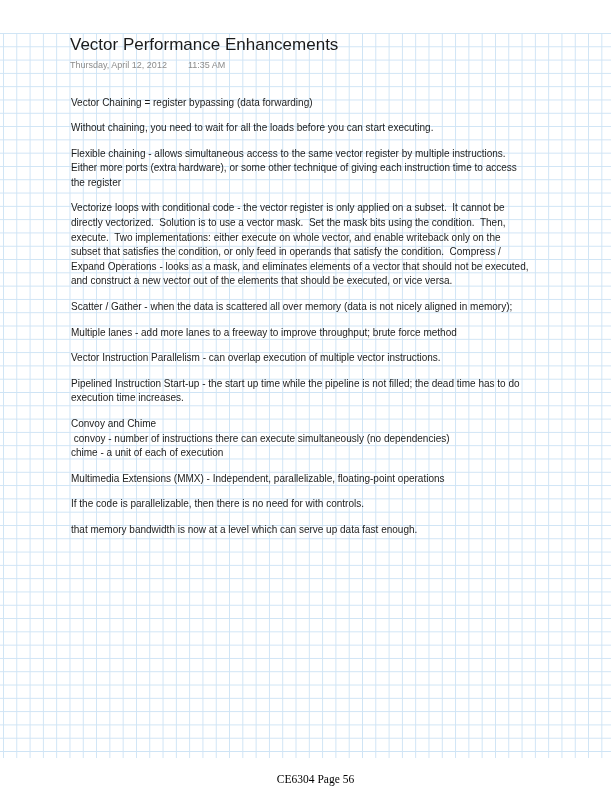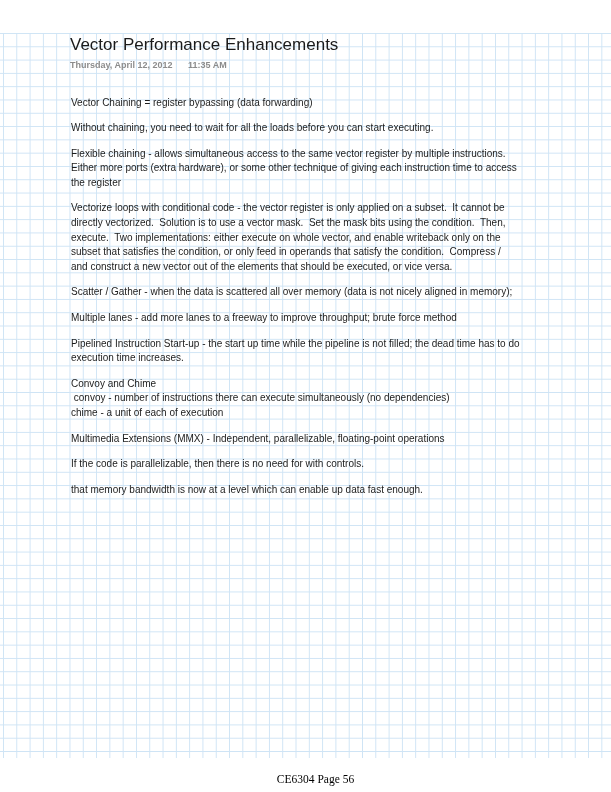--- a/index.html
+++ b/index.html
@@ -37,21 +37,20 @@
     white-space:nowrap;
   }
   .date-row{
     position:relative;
     margin-top:3px;
     height:13px;
     font-size:9px;
     line-height:13px;
     color:var(--date_text);
     white-space:nowrap;
-    font-weight:bold;
   }
   .time-stamp{
     position:absolute;
     left:118px;top:0;
   }
   .note-body{
     position:absolute;
     left:71px;top:95.5px;
     width:500px;
     color:var(--body_text);
@@ -96,44 +95,48 @@
       <div class="para">
         <div class="line">Flexible chaining - allows simultaneous access to the same vector register by multiple instructions.</div>
         <div class="line">Either more ports (extra hardware), or some other technique of giving each instruction time to access</div>
         <div class="line">the register</div>
       </div>
       <div class="para">
         <div class="line">Vectorize loops with conditional code - the vector register is only applied on a subset.  It cannot be</div>
         <div class="line">directly vectorized.  Solution is to use a vector mask.  Set the mask bits using the condition.  Then,</div>
         <div class="line">execute.  Two implementations: either execute on whole vector, and enable writeback only on the</div>
         <div class="line">subset that satisfies the condition, or only feed in operands that satisfy the condition.  Compress /</div>
+        <div class="line">Expand Operations - looks as a mask, and eliminates elements of a vector that should not be executed,</div>
         <div class="line">and construct a new vector out of the elements that should be executed, or vice versa.</div>
       </div>
       <div class="para">
         <div class="line">Scatter / Gather - when the data is scattered all over memory (data is not nicely aligned in memory);</div>
       </div>
       <div class="para">
         <div class="line">Multiple lanes - add more lanes to a freeway to improve throughput; brute force method</div>
+      </div>
+      <div class="para">
+        <div class="line">Vector Instruction Parallelism - can overlap execution of multiple vector instructions.</div>
       </div>
       <div class="para">
         <div class="line">Pipelined Instruction Start-up - the start up time while the pipeline is not filled; the dead time has to do</div>
         <div class="line">execution time increases.</div>
       </div>
       <div class="para">
         <div class="line">Convoy and Chime</div>
         <div class="line"> convoy - number of instructions there can execute simultaneously (no dependencies)</div>
         <div class="line">chime - a unit of each of execution</div>
       </div>
       <div class="para">
         <div class="line">Multimedia Extensions (MMX) - Independent, parallelizable, floating-point operations</div>
       </div>
       <div class="para">
         <div class="line">If the code is parallelizable, then there is no need for with controls.</div>
       </div>
       <div class="para">
-        <div class="line">that memory bandwidth is now at a level which can enable up data fast enough.</div>
+        <div class="line">that memory bandwidth is now at a level which can serve up data fast enough.</div>
       </div>
     </div>
 
   <div class="page-footer">
     <span>CE6304 Page 56</span>
   </div>
 </div>
 
 </body></html>

